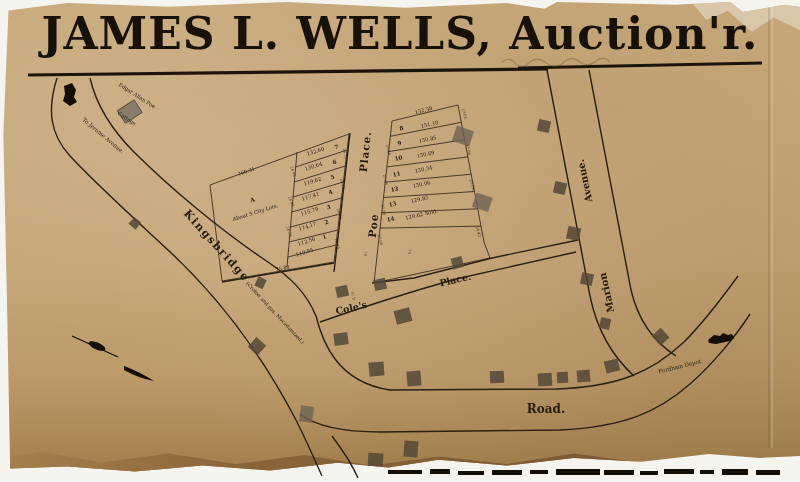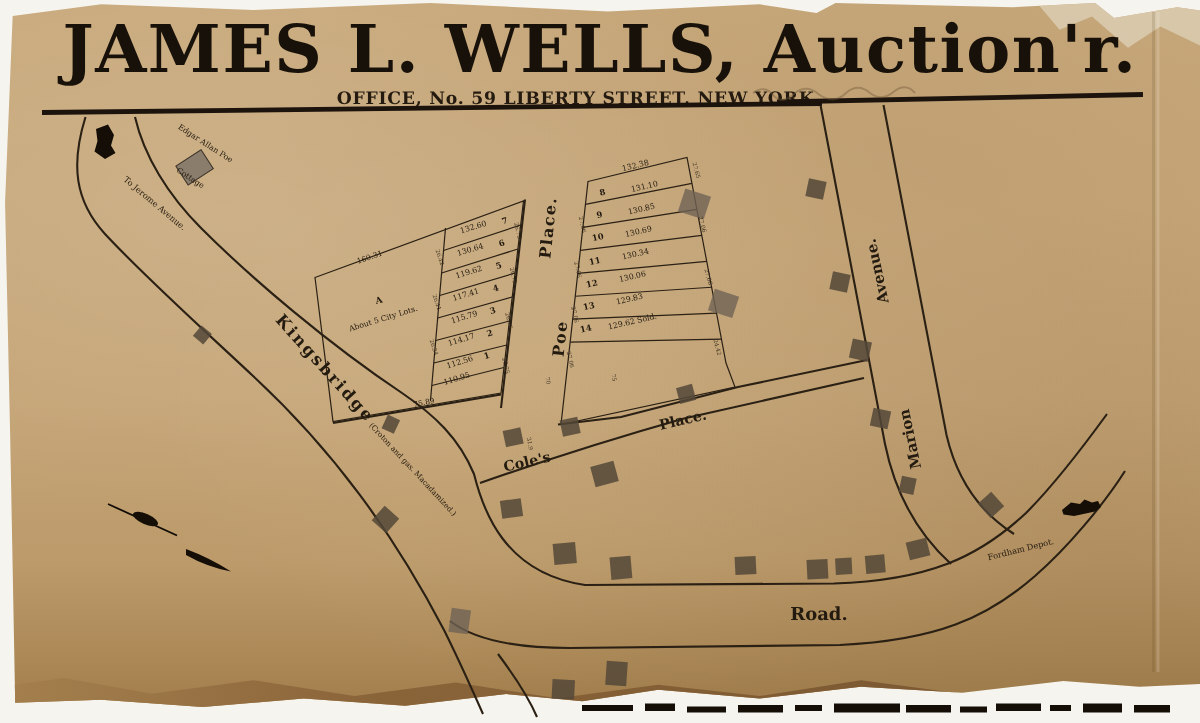--- a/index.html
+++ b/index.html
@@ -39,21 +39,20 @@
 </head>
 <body>
 <div class="stage">
 
   <div class="paper">
     <div class="tear-patch"></div>
     <div class="crease"></div>
     <div class="crease2"></div>
     <div class="tear-band"></div>
     <div class="title">JAMES L. WELLS, Auction'r.</div>
-    <div class="subtitle">OFFICE, No. 59 LIBERTY STREET, NEW YORK.</div>
   </div>
 
   <svg class="map" width="800" height="482" viewBox="0 0 800 482">
 
     <path d="M 28,75 L 548,69" stroke="#1c140c" stroke-width="3.2"></path>
     <path d="M 518,68 L 762,63" stroke="#1c140c" stroke-width="3.2"></path>
     <path d="M 502,62 q 8,-6 14,2 q 6,6 14,-2 q 8,-6 16,1 q 10,7 18,-1 q 8,-7 16,0 q 8,6 16,-1 q 8,-6 14,1" stroke="rgba(110,85,55,.4)" stroke-width="1.3" fill="none"></path>
 
     <g>
       <path class="rd" d="M 57,78 C 47,110 50,134 70,156 C 98,186 136,220 168,250 C 222,300 262,355 296,420 C 305,438 314,458 322,476"></path>

